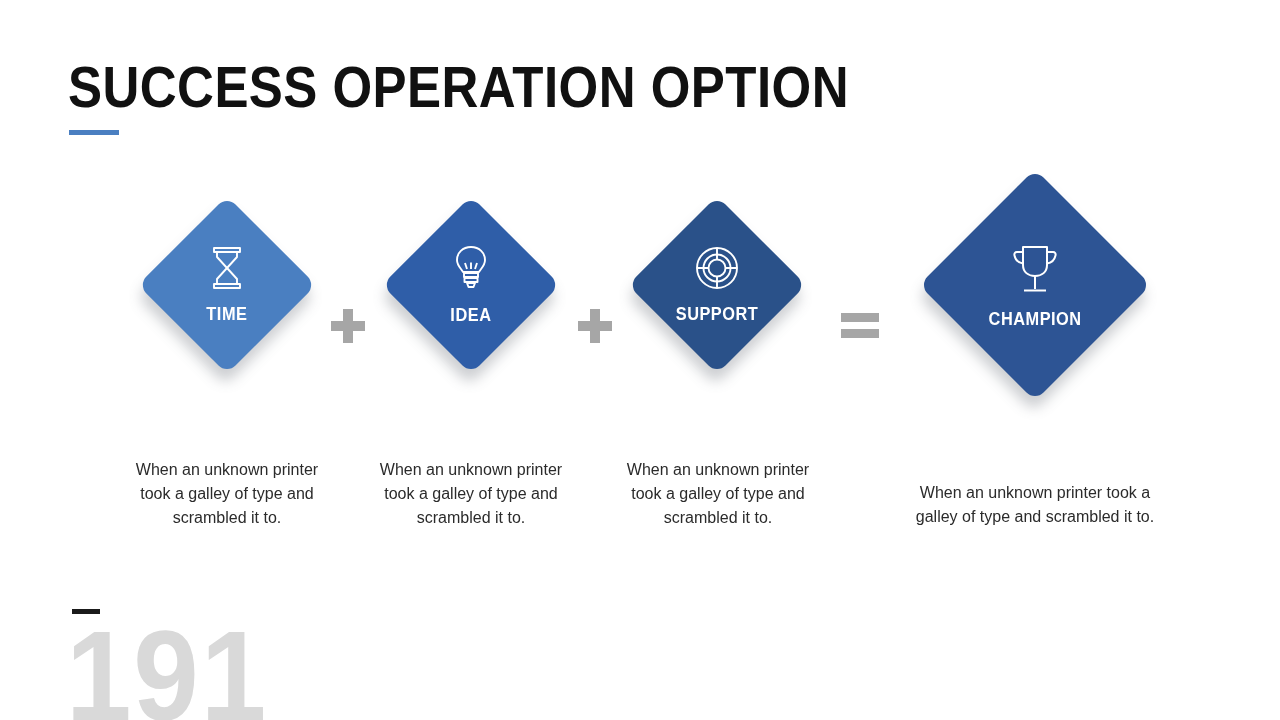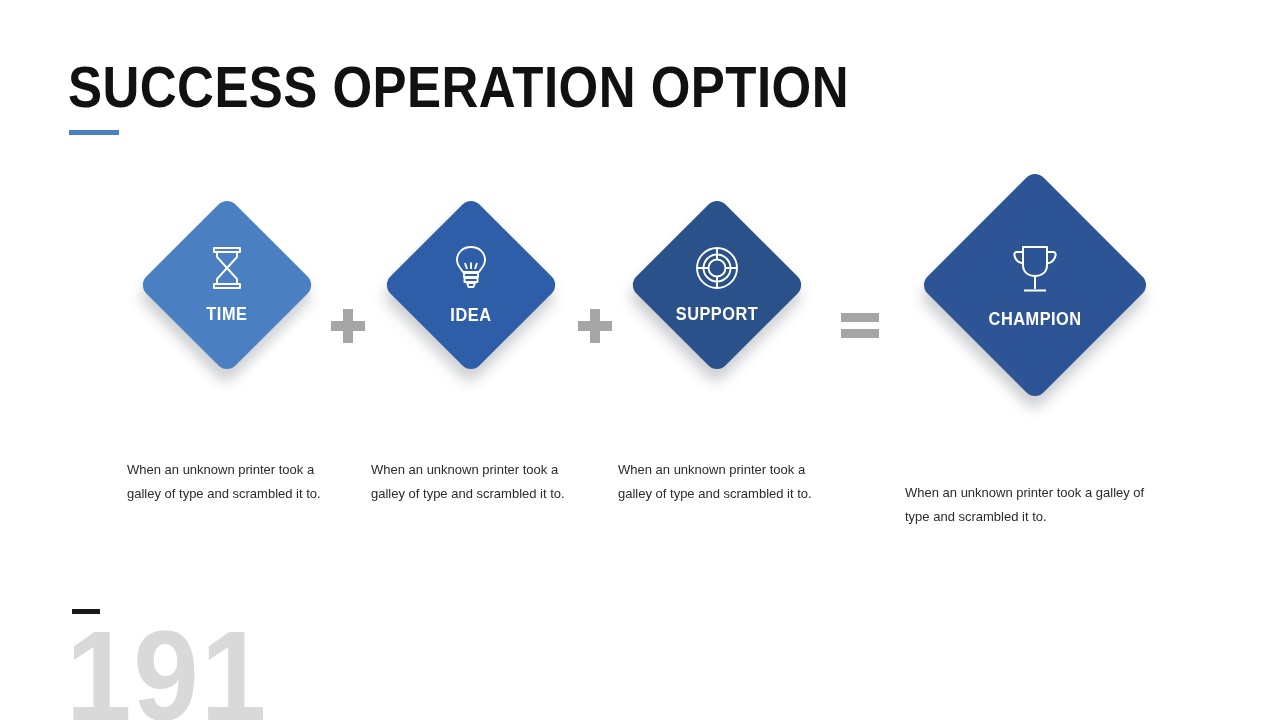--- a/index.html
+++ b/index.html
@@ -113,22 +113,23 @@
     height: 9px;
     background: #a6a6a6;
   }
   .op-equals .bar-e.top { top: 0; }
   .op-equals .bar-e.bottom { top: 16px; }
 
   
   .caption {
     position: absolute;
     top: 458px;
+    text-align: center;
     font-family: "Liberation Sans", sans-serif;
-    font-size: 13px;
+    font-size: 16px;
     line-height: 24px;
     color: #2b2b2b;
   }
 
   
   #page-dash {
     position: absolute;
     left: 72px;
     top: 609px;
     width: 28px;

